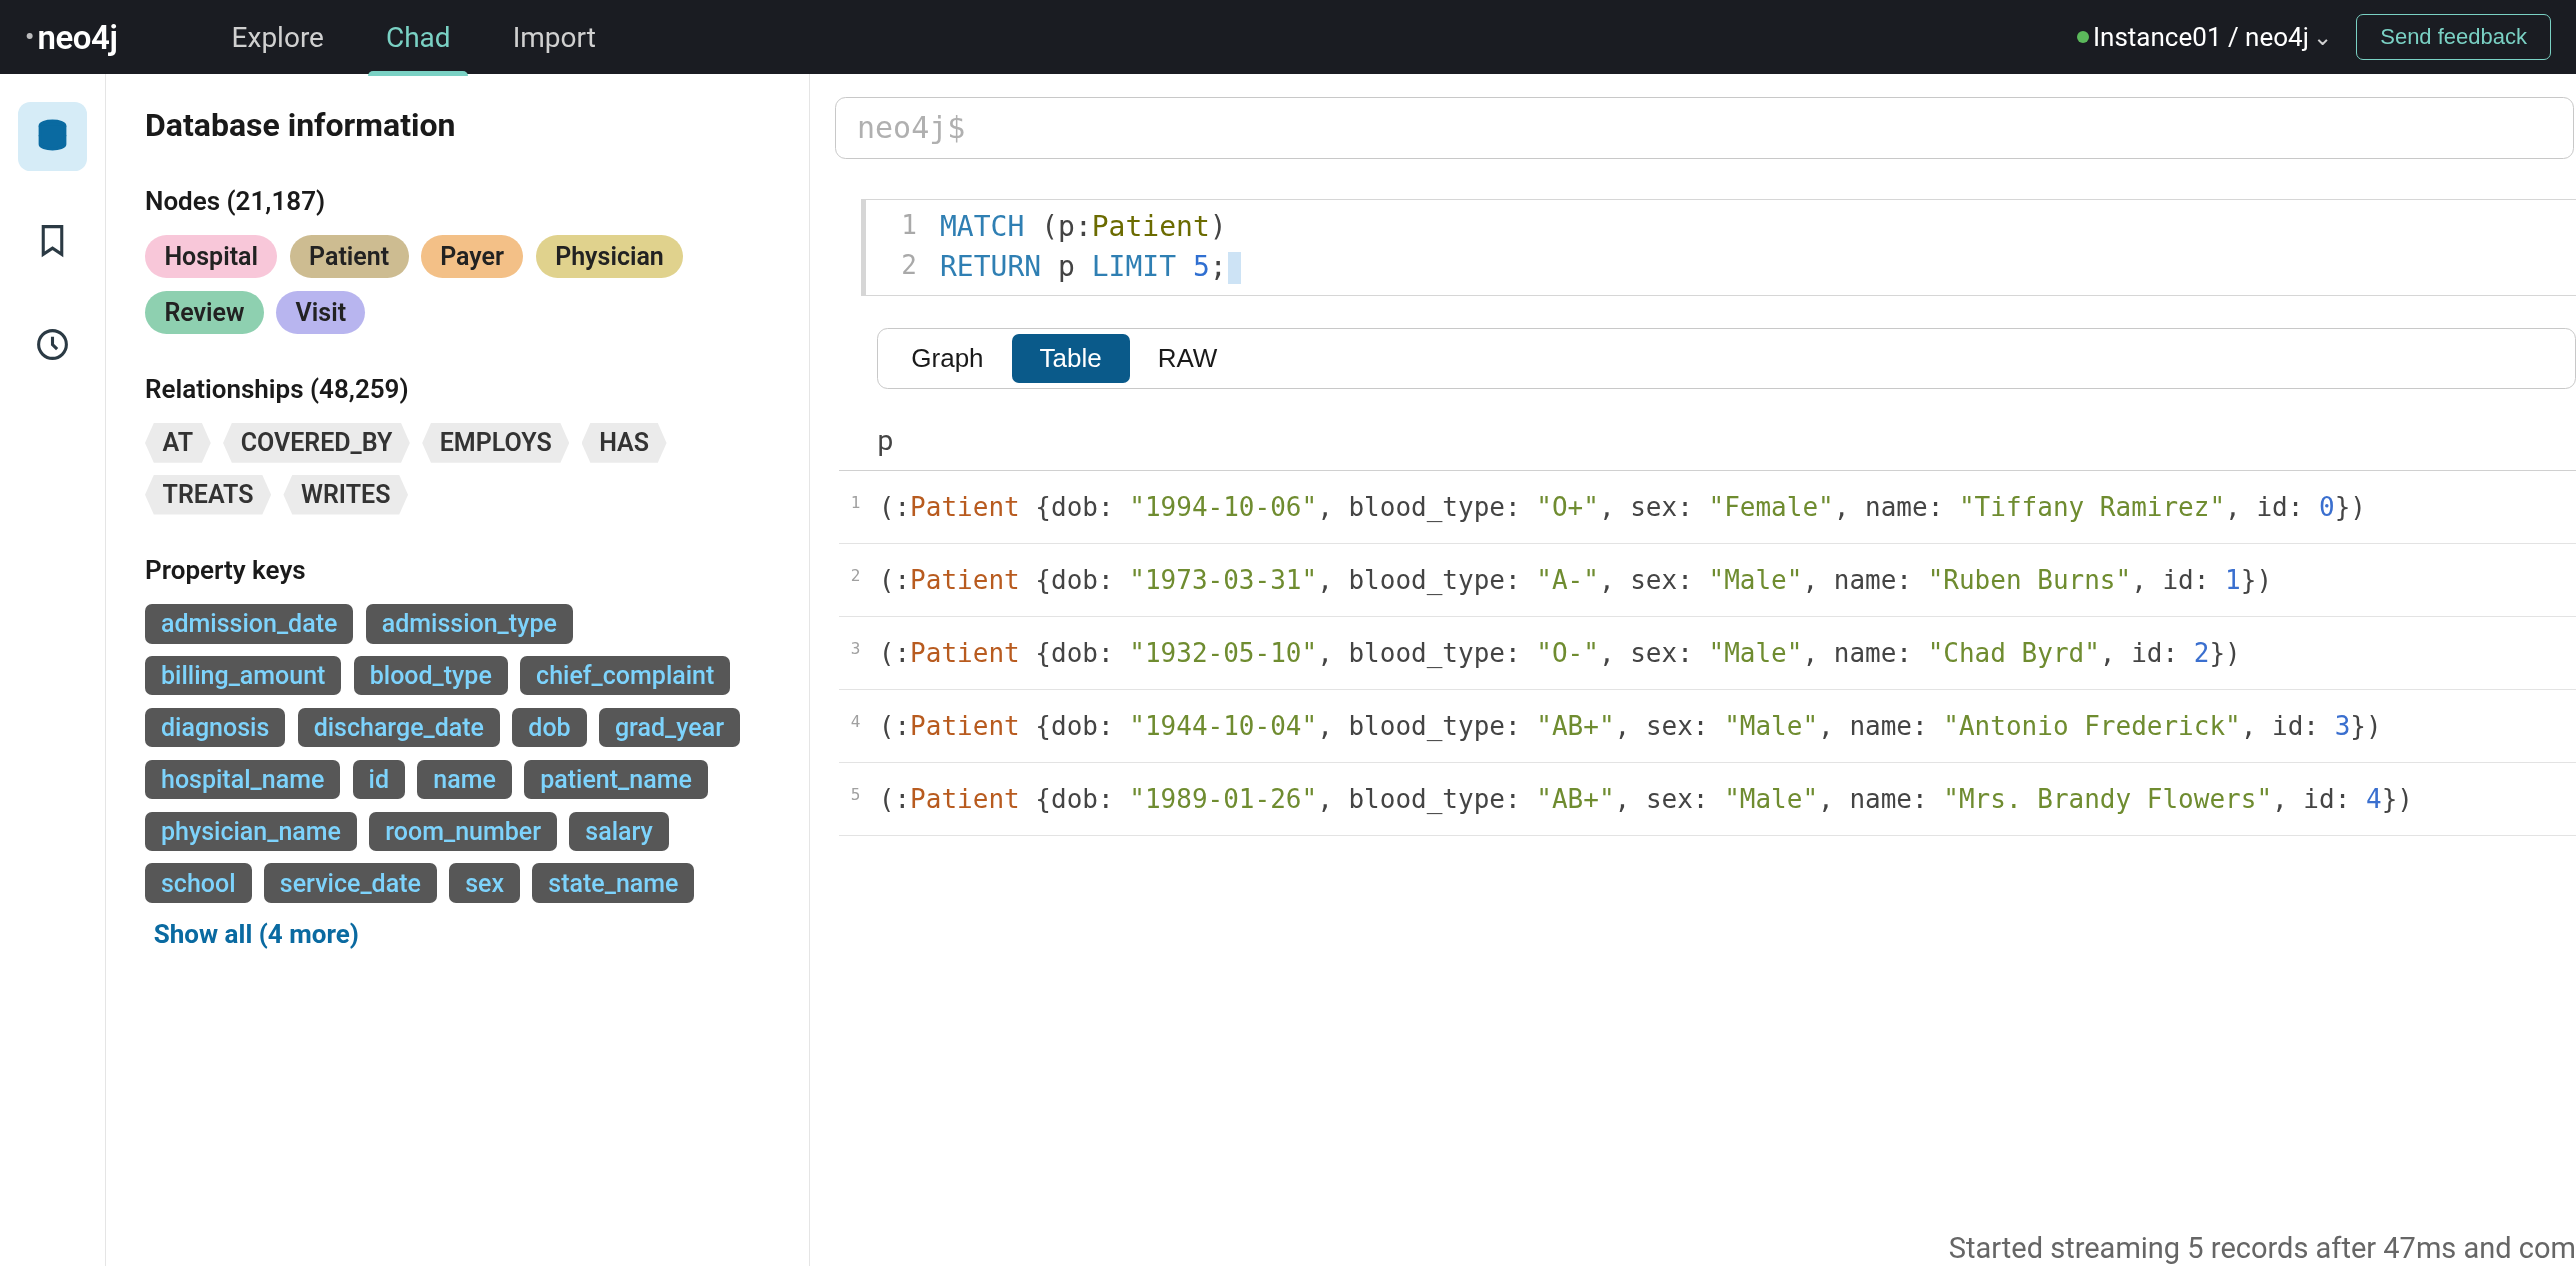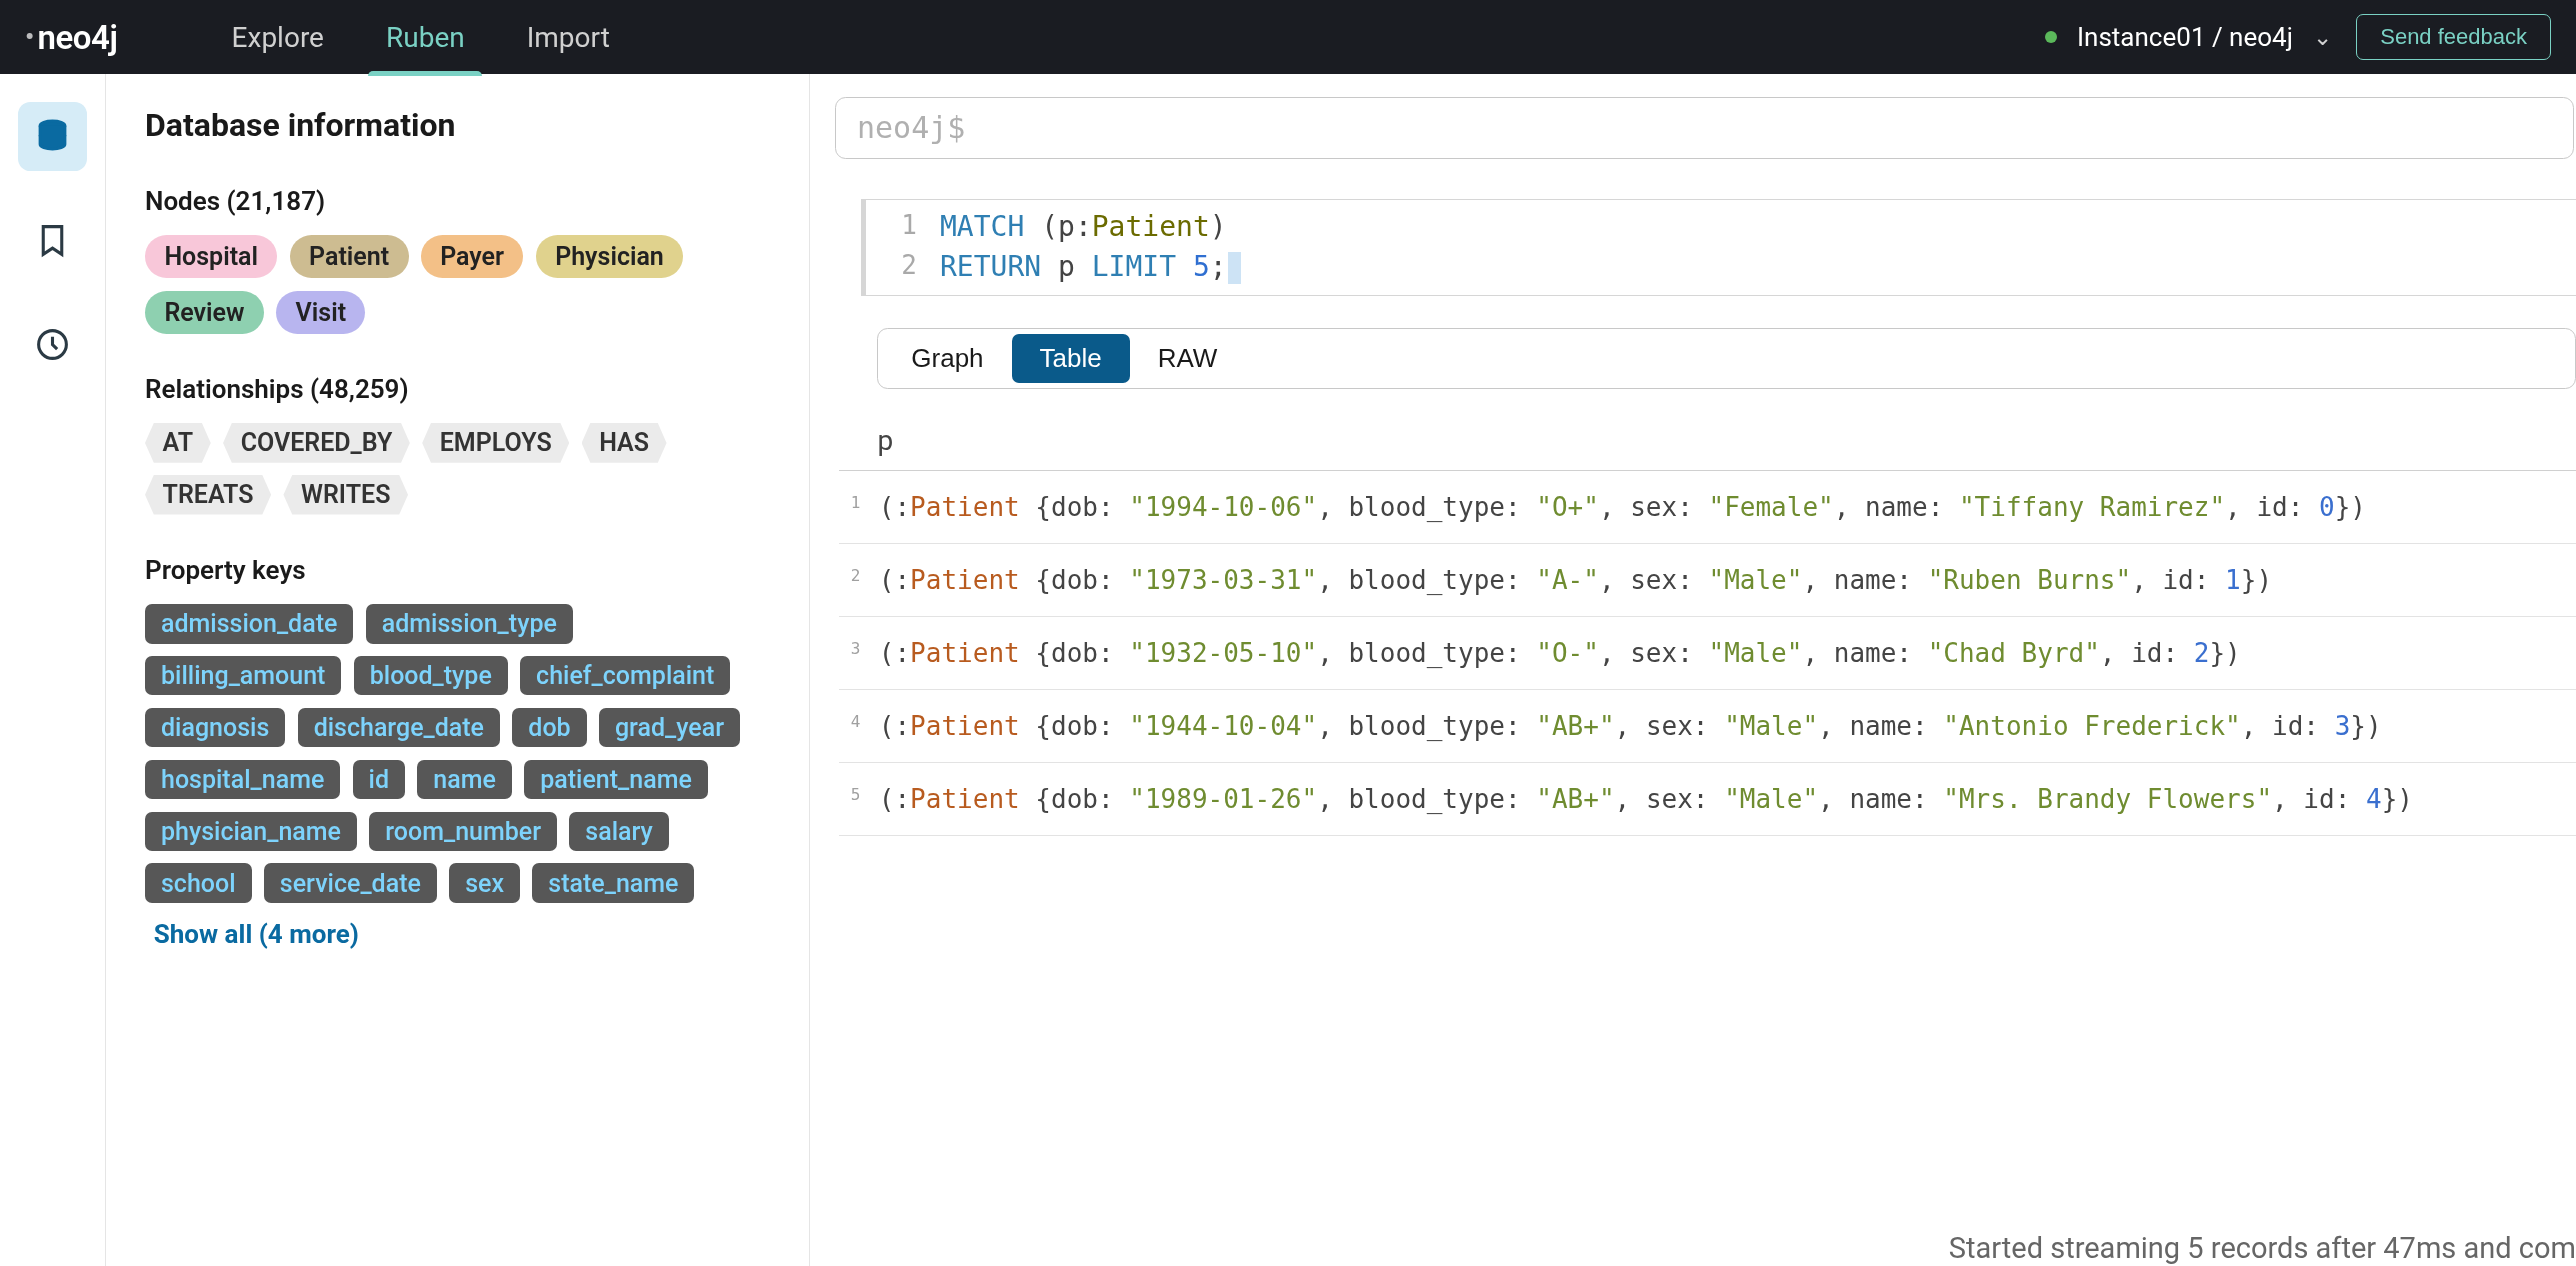--- a/index.html
+++ b/index.html
@@ -52,21 +52,21 @@
     right: -17.6px;
     bottom: -3.5px;
     height: 5.3px;
     background: #7ad1c4;
     border-radius: 5.3px 5.3px 0 0;
   }
   .header-instance {
     margin-left: auto;
     display: flex;
     align-items: center;
-    gap: 20px;
+    gap: 4px;
     font-size: 26px;
   }
   .status-dot {
     width: 12.3px;
     height: 12.3px;
     border-radius: 50%;
     background: #5bb85b;
   }
   .header-instance .chev {
     font-size: 23px;
@@ -293,21 +293,21 @@
 </head>
 <body>
 
 <div class="header">
   <div class="logo">
     <span class="logo-dot">•</span>
     <span>neo4j</span>
   </div>
   <div class="nav-tabs" id="nav-tabs">
       <div class="nav-tab">Explore</div>
-      <div class="nav-tab active">Ruben</div>
+      <div class="nav-tab active">Chad</div>
       <div class="nav-tab">Import</div>
     </div>
   <div class="header-instance">
     <span class="status-dot"></span>
     <span>Instance01 / neo4j</span>
     <span class="chev">⌄</span>
   </div>
   <button class="feedback-btn">Send feedback</button>
 </div>
 

